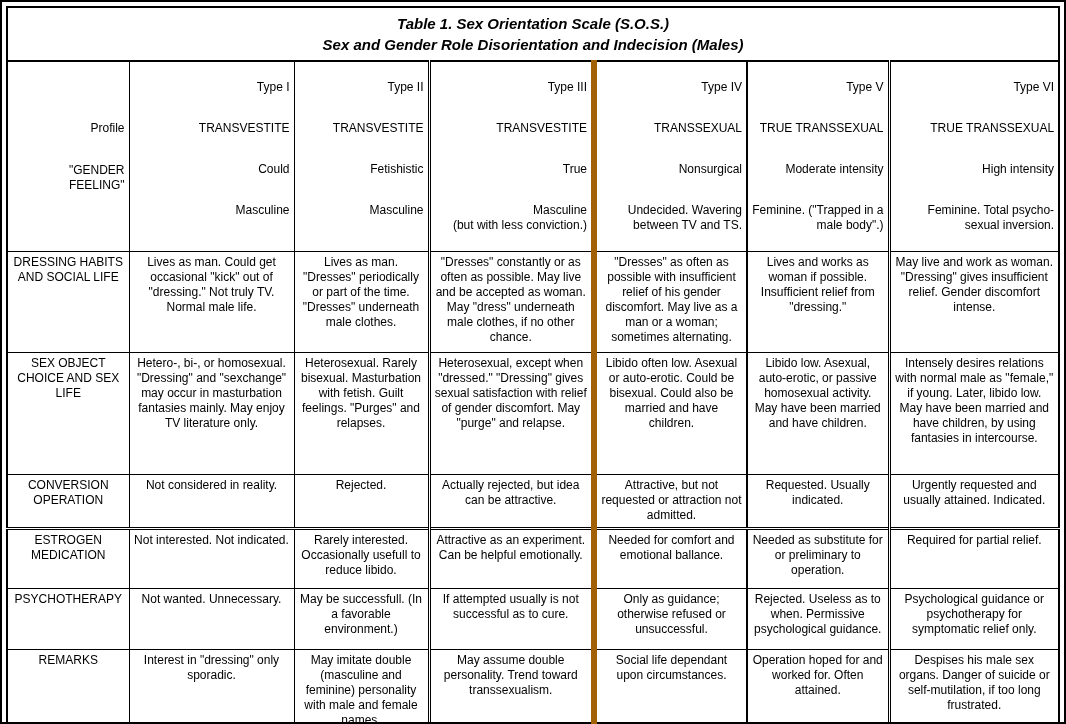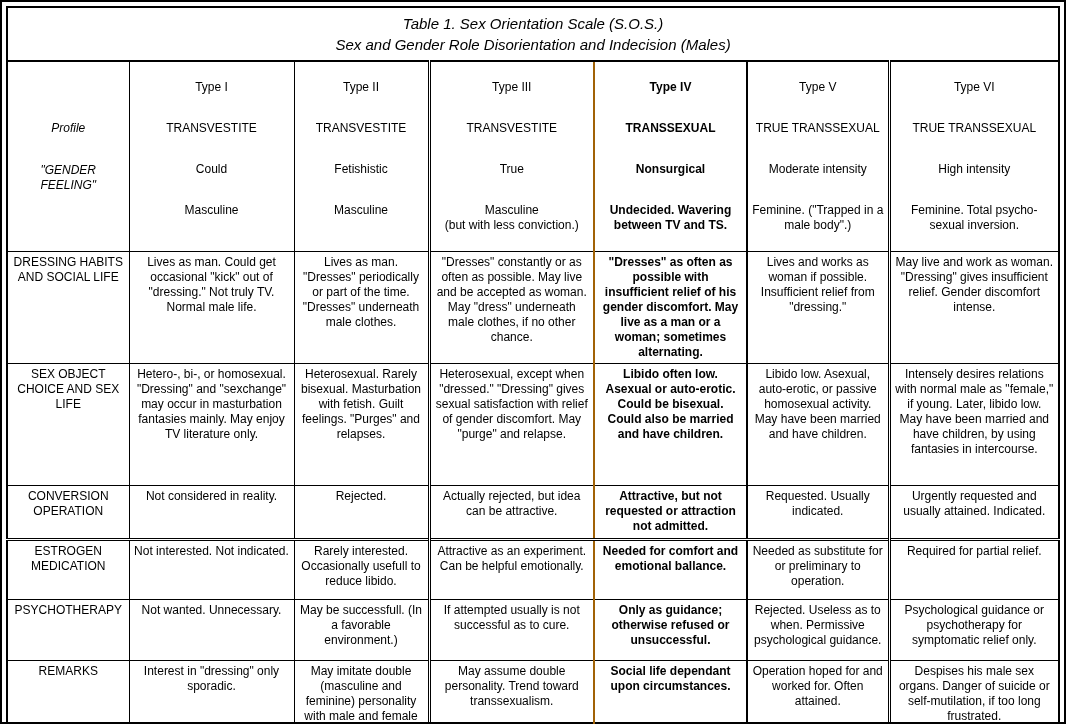--- a/index.html
+++ b/index.html
@@ -38,50 +38,50 @@
   col.c-label { width: 122px; }
   col.c-t1 { width: 165px; }
   col.c-t2 { width: 135px; }
   col.c-t3 { width: 165px; }
   col.c-t4 { width: 153px; }
   col.c-t5 { width: 142px; }
   col.c-t6 { width: 170px; }
 
   
   tr.data td:nth-child(4) { border-left: 3px double #000; }
-  tr.data td:nth-child(5) { border-left: 2px solid #a16207; font-weight: bold; }
+  tr.data td:nth-child(5) { border-left: 6px solid #a16207; }
   tr.data td:nth-child(6) { border-left: 2px solid #000; }
   tr.data td:nth-child(7) { border-left: 3px double #000; }
   tr.group-row td:nth-child(3) { border-left: 2px solid #000; }
   tr.group-row td:nth-child(4) { border-left: 2px solid #000; }
 
   
   tr.title-row td {
     height: 46px;
     border-bottom: 2px solid #000;
     vertical-align: middle;
-    font-weight: normal;
+    font-weight: bold;
     font-style: italic;
     font-size: 15px;
     line-height: 21px;
     white-space: normal;
   }
   tr.group-row td { height: 24px; vertical-align: middle; }
-  tr.profile-row td { height: 112px; }
+  tr.profile-row td { height: 112px; text-align: right; }
   tr.r-dress td   { height: 94px; }
   tr.r-sex td     { height: 115px; }
   tr.r-kinsey td  { height: 22px; vertical-align: middle; border-top: 2px solid #000; border-bottom: 3px double #000; padding-top: 1px; padding-bottom: 1px; }
   tr.r-conv td    { height: 46px; }
   tr.r-estro td   { height: 52px; border-top: 3px double #000; }
   tr.r-psych td   { height: 54px; }
   tr.r-rem td     { height: 78px; }
 
   td.rowlabel { }
   td.profile-label { vertical-align: middle; }
-  td.profile-label p { margin: 0 0 12px 0; font-style: italic; }
+  td.profile-label p { margin: 0 0 12px 0; }
   td.profile-label p:last-child { margin-bottom: 0; }
 
   td.ptype p { margin: 0 0 11px 0; }
   td.ptype p:last-child { margin-bottom: 0; }
 </style>
 </head>
 <body>
 
 <div class="page">
   <table class="sos">

